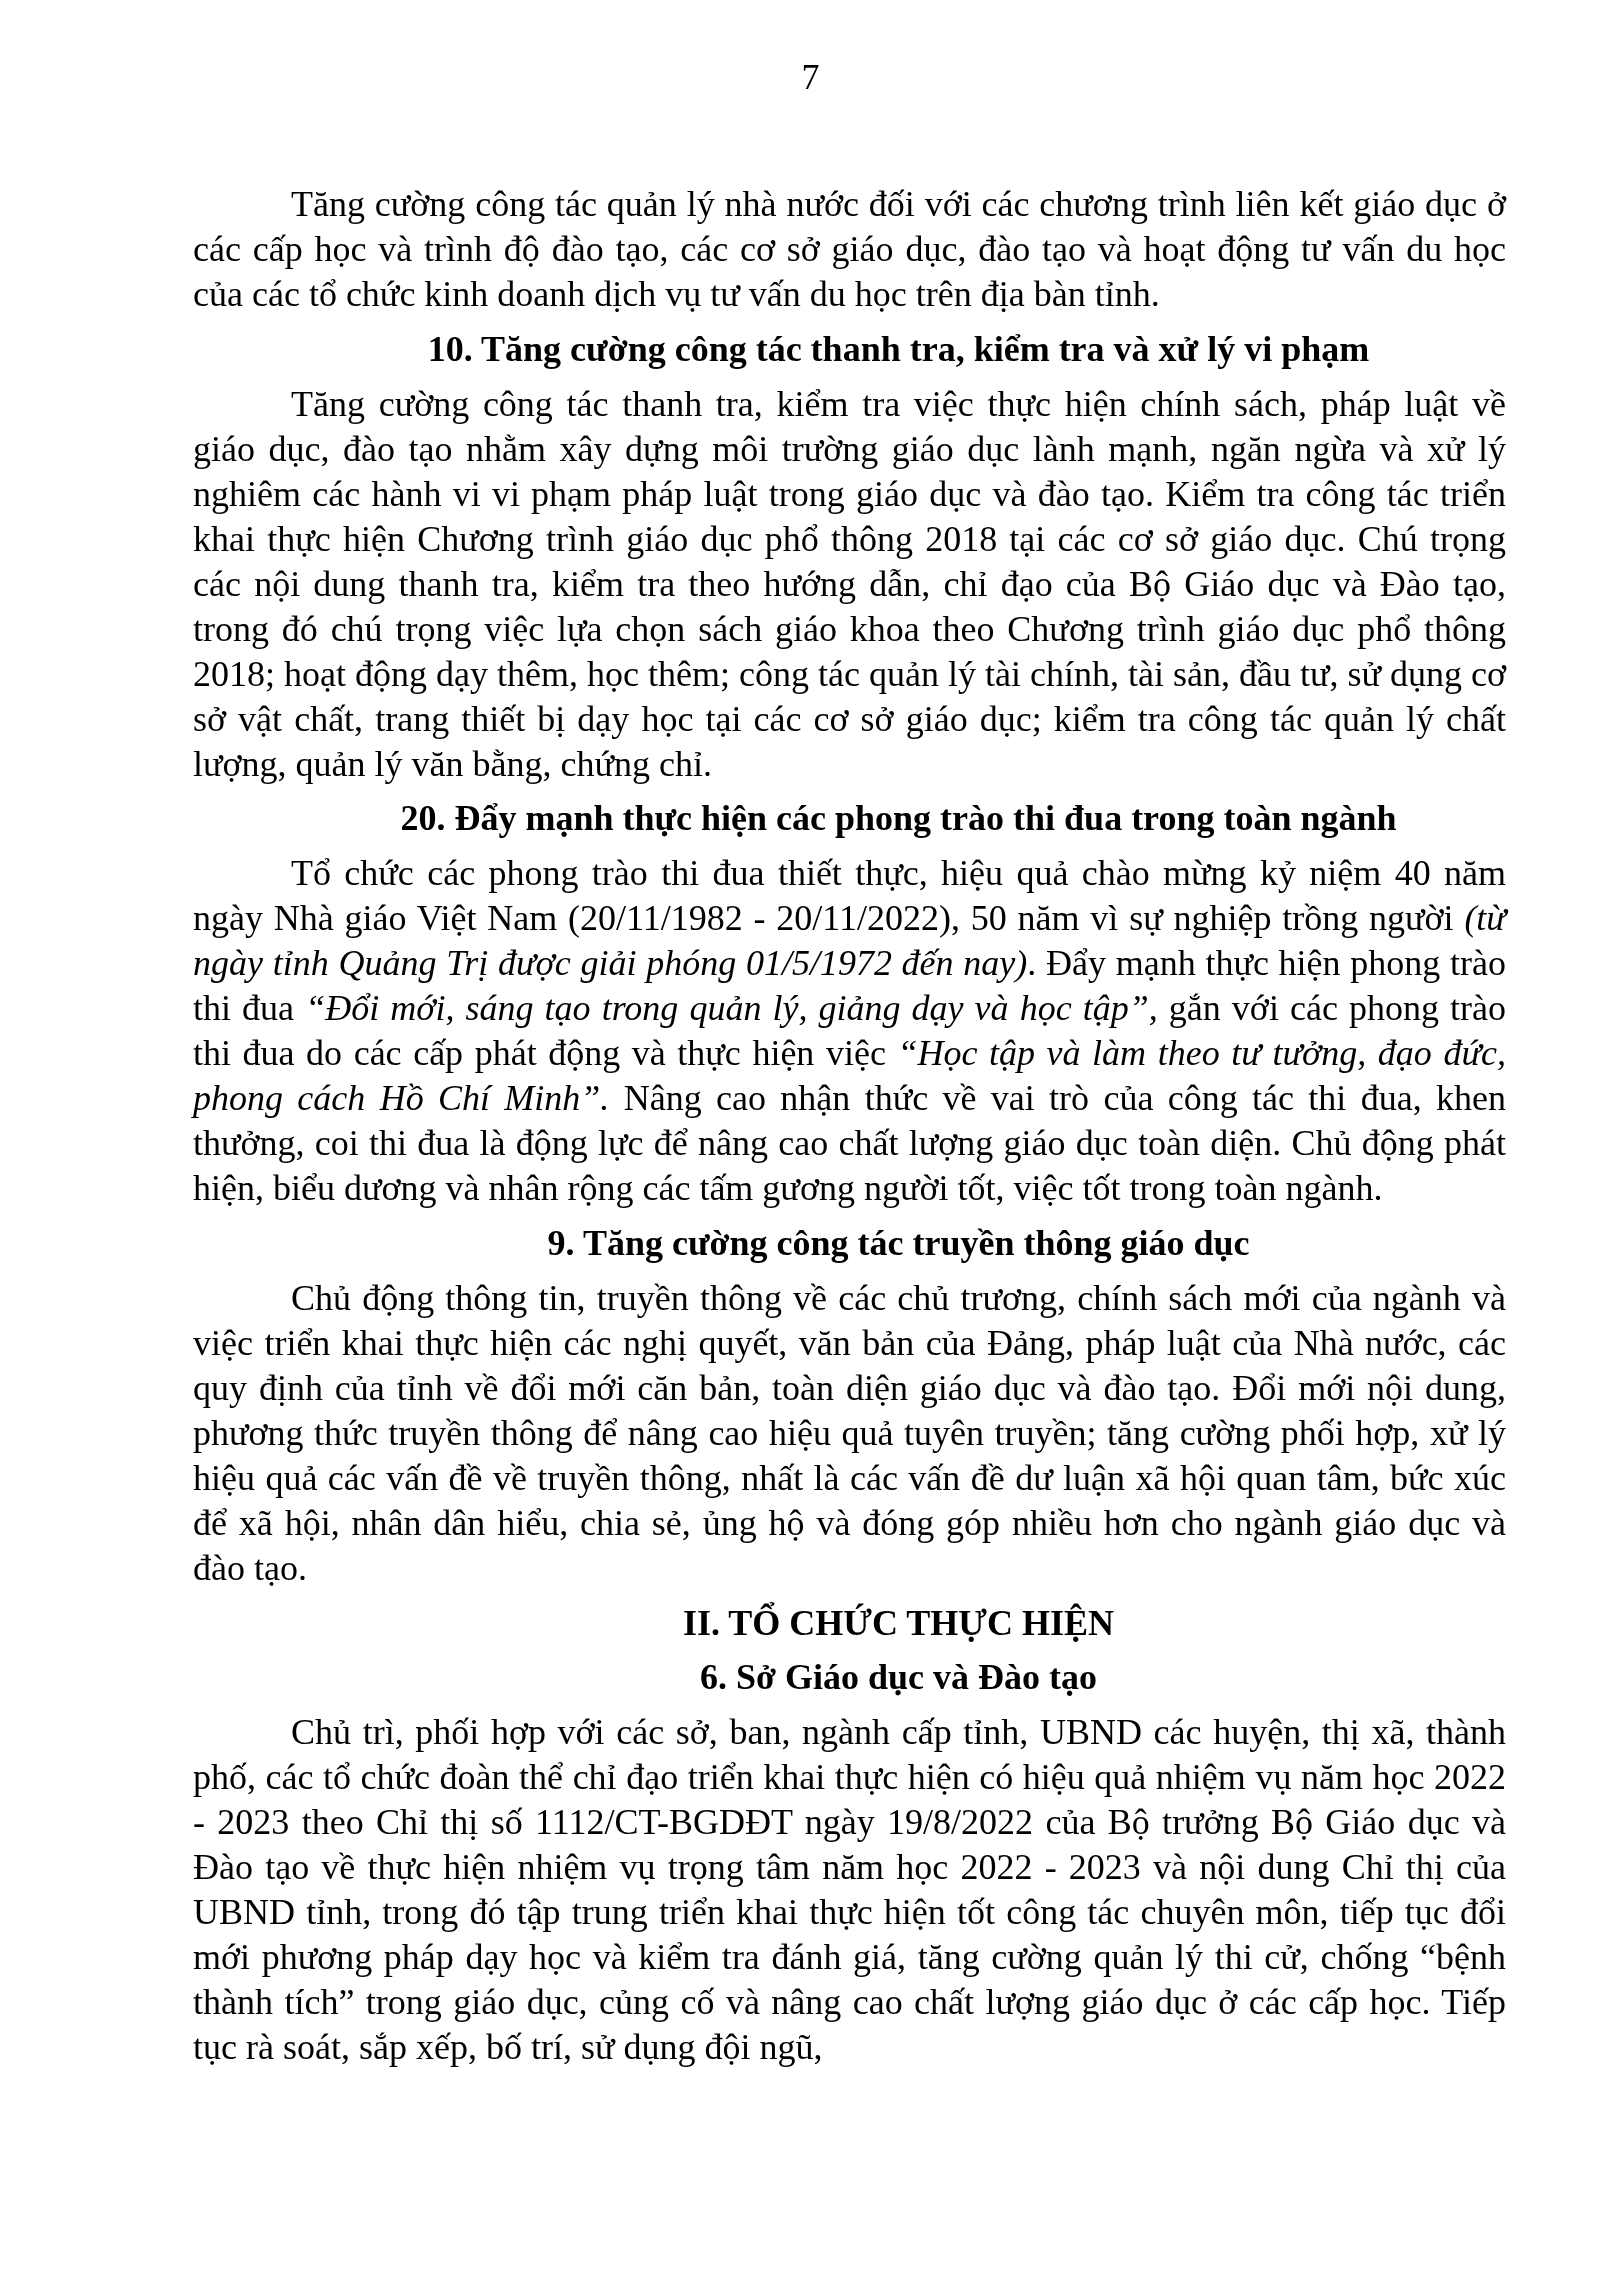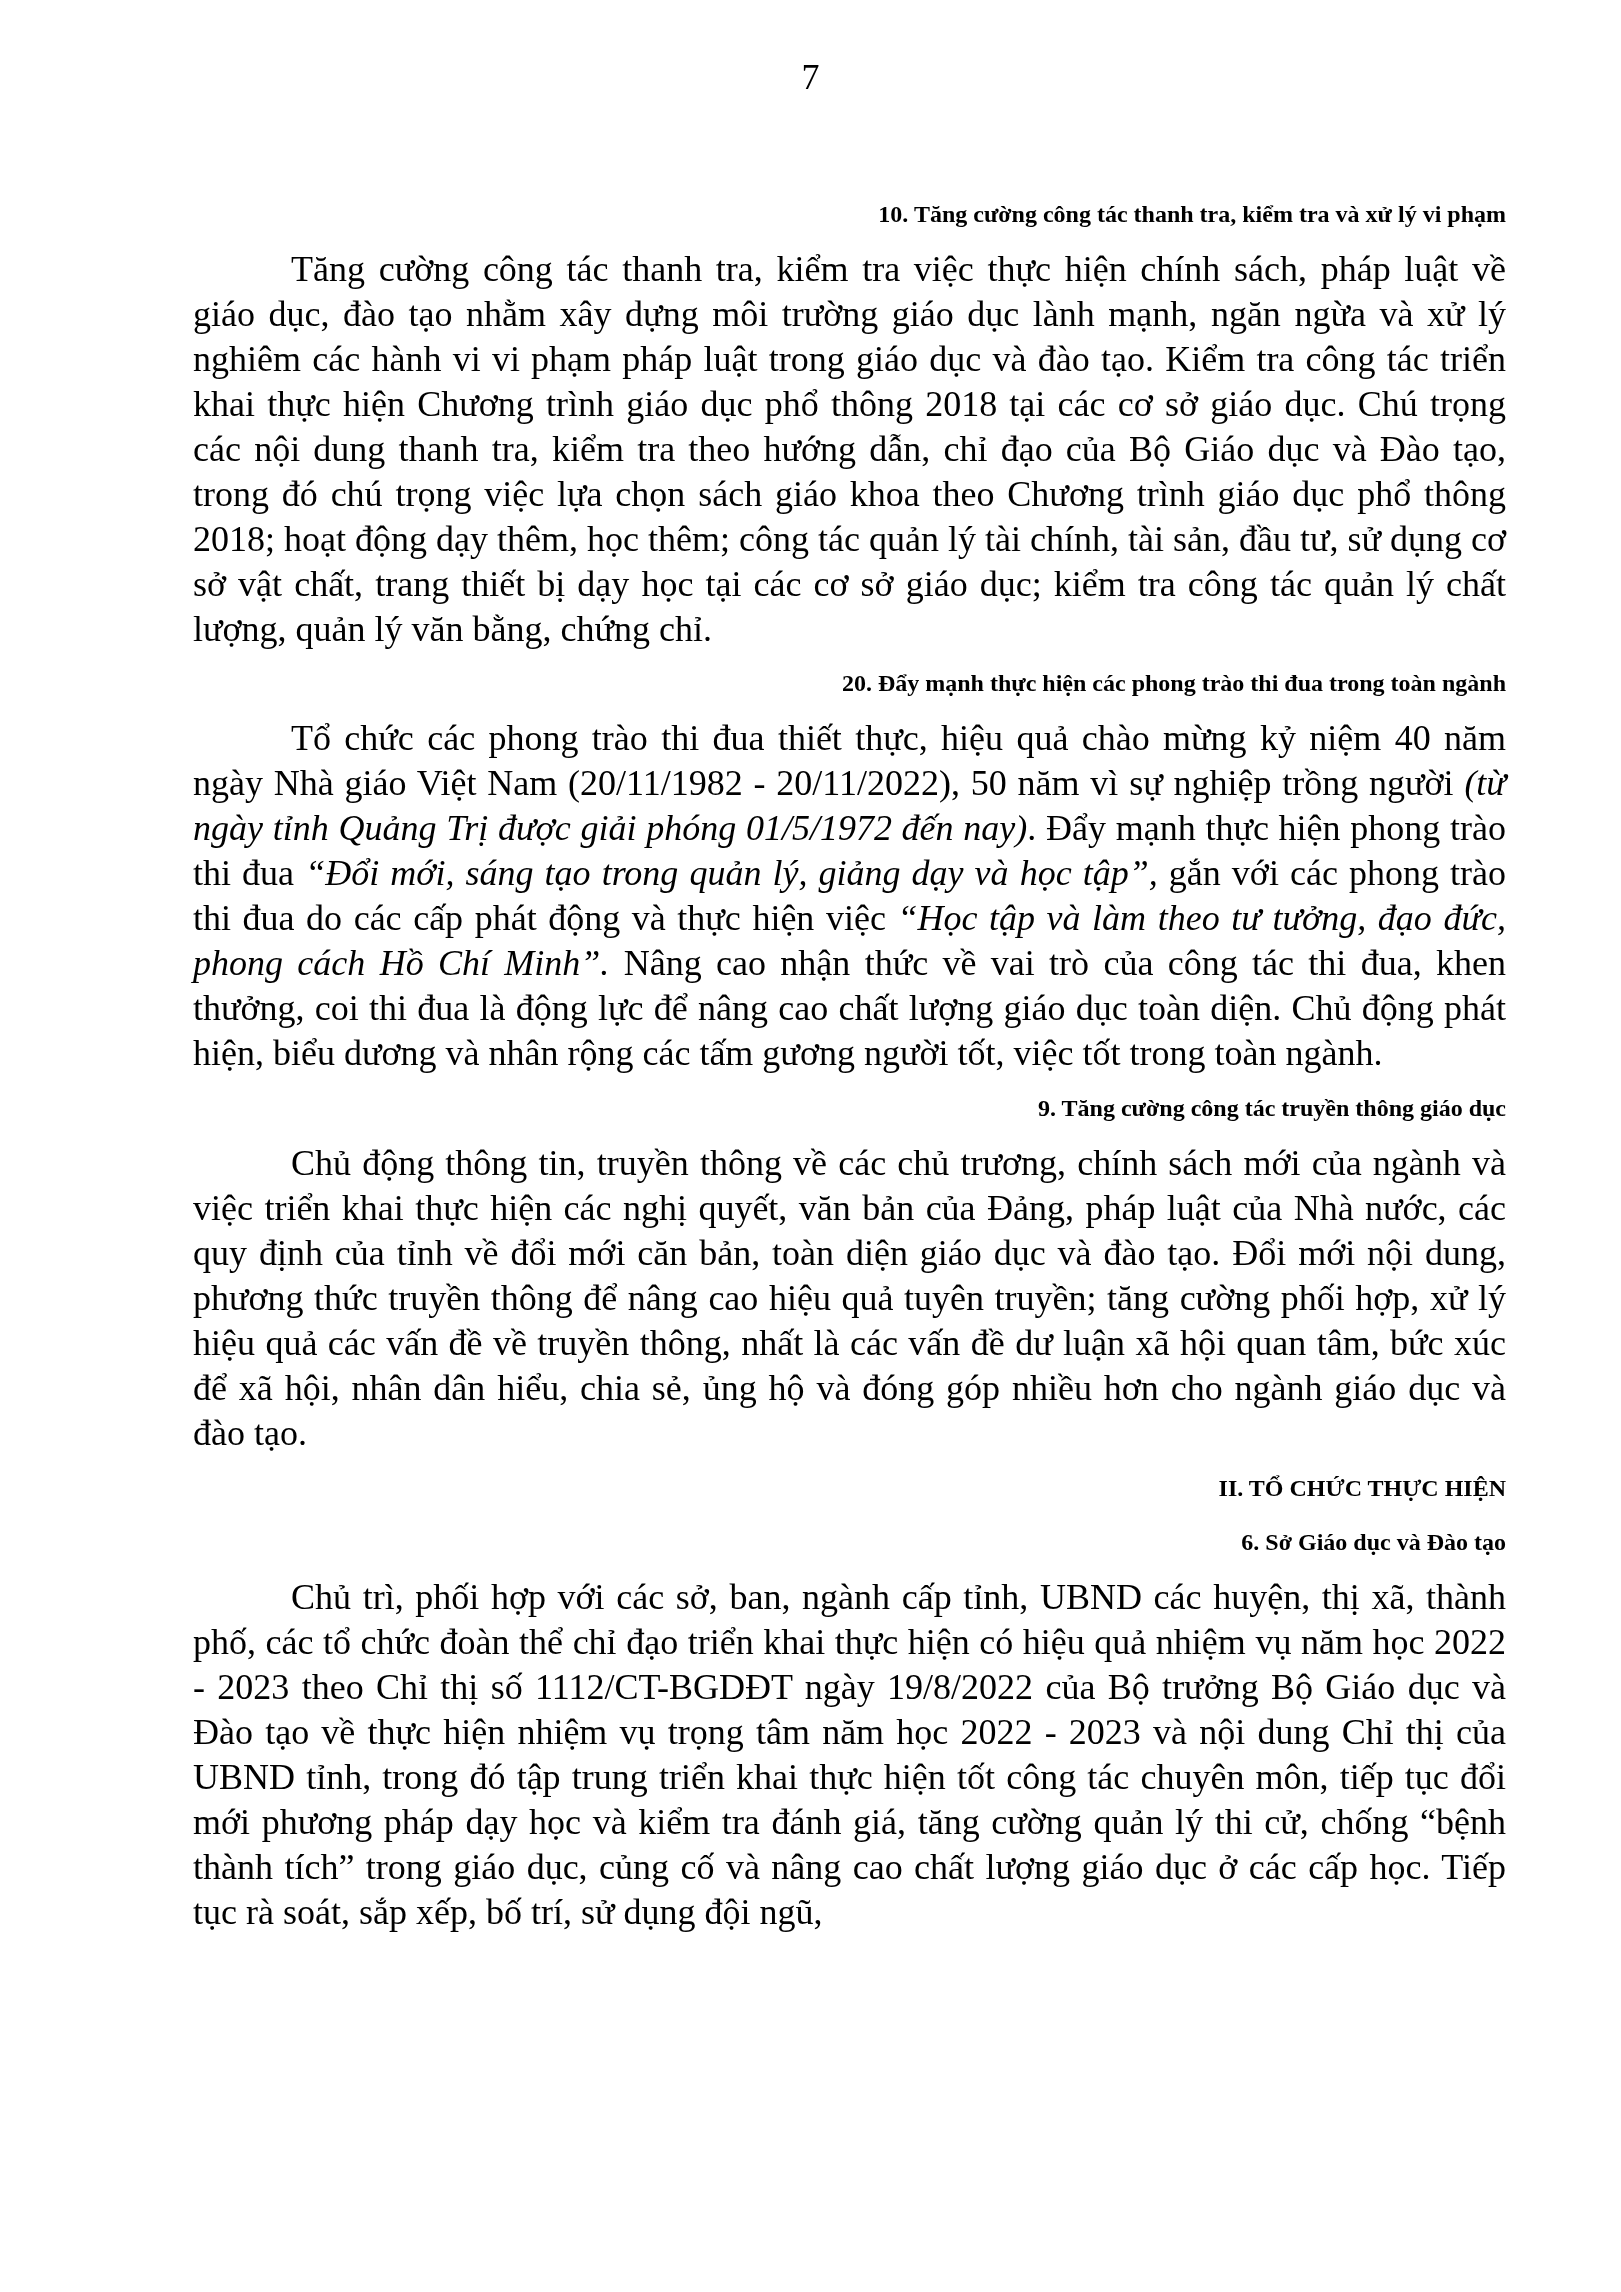--- a/index.html
+++ b/index.html
@@ -33,39 +33,40 @@
   }
   .para {
     margin: 0;
     font-size: 36px;
     line-height: 45px;
     text-align: justify;
     text-indent: 98px;
   }
   .heading {
     margin: 9.8px 0;
-    font-size: 24px;
+    font-size: 36px;
     line-height: 45px;
     font-weight: bold;
     text-indent: 98px;
-    text-align: right;
+    text-align: center;
   }
   .italic {
     font-style: italic;
   }
 </style>
 </head>
 <body>
 
 <div class="page">
 
   <div class="page-number">7</div>
 
   <div class="content">
 
+    <p class="para"><span>Tăng cường công tác quản lý nhà nước đối với các chương trình liên kết giáo dục ở các cấp học và trình độ đào tạo, các cơ sở giáo dục, đào tạo và hoạt động tư vấn du học của các tổ chức kinh doanh dịch vụ tư vấn du học trên địa bàn tỉnh.</span></p>
 
     <p class="heading"><span>10. Tăng cường công tác thanh tra, kiểm tra và xử lý vi phạm</span></p>
 
     <p class="para"><span>Tăng cường công tác thanh tra, kiểm tra việc thực hiện chính sách, pháp luật về giáo dục, đào tạo nhằm xây dựng môi trường giáo dục lành mạnh, ngăn ngừa và xử lý nghiêm các hành vi vi phạm pháp luật trong giáo dục và đào tạo. Kiểm tra công tác triển khai thực hiện Chương trình giáo dục phổ thông 2018 tại các cơ sở giáo dục. Chú trọng các nội dung thanh tra, kiểm tra theo hướng dẫn, chỉ đạo của Bộ Giáo dục và Đào tạo, trong đó chú trọng việc lựa chọn sách giáo khoa theo Chương trình giáo dục phổ thông 2018; hoạt động dạy thêm, học thêm; công tác quản lý tài chính, tài sản, đầu tư, sử dụng cơ sở vật chất, trang thiết bị dạy học tại các cơ sở giáo dục; kiểm tra công tác quản lý chất lượng, quản lý văn bằng, chứng chỉ.</span></p>
 
     <p class="heading"><span>20. Đẩy mạnh thực hiện các phong trào thi đua trong toàn ngành</span></p>
 
     <p class="para"><span>Tổ chức các phong trào thi đua thiết thực, hiệu quả chào mừng kỷ niệm 40 năm ngày Nhà giáo Việt Nam (20/11/1982 - 20/11/2022), 50 năm vì sự nghiệp trồng người </span><span class="italic">(từ ngày tỉnh Quảng Trị được giải phóng 01/5/1972 đến nay)</span><span>. Đẩy mạnh thực hiện phong trào thi đua </span><span class="italic">“Đổi mới, sáng tạo trong quản lý, giảng dạy và học tập”,</span><span> gắn với các phong trào thi đua do các cấp phát động và thực hiện việc </span><span class="italic">“Học tập và làm theo tư tưởng, đạo đức, phong cách Hồ Chí Minh”.</span><span> Nâng cao nhận thức về vai trò của công tác thi đua, khen thưởng, coi thi đua là động lực để nâng cao chất lượng giáo dục toàn diện. Chủ động phát hiện, biểu dương và nhân rộng các tấm gương người tốt, việc tốt trong toàn ngành.</span></p>
 
     <p class="heading"><span>9. Tăng cường công tác truyền thông giáo dục</span></p>

